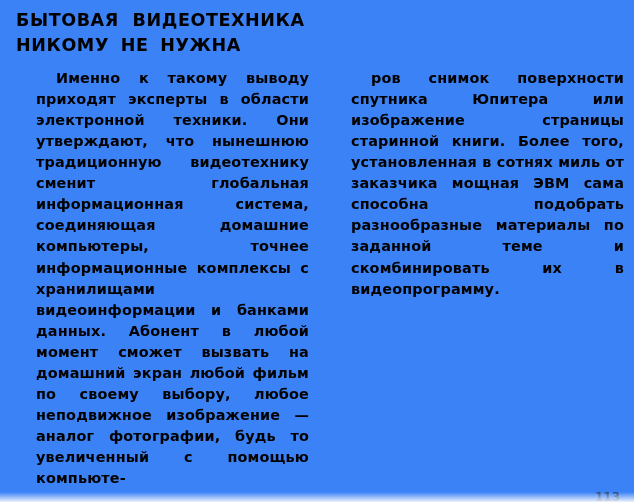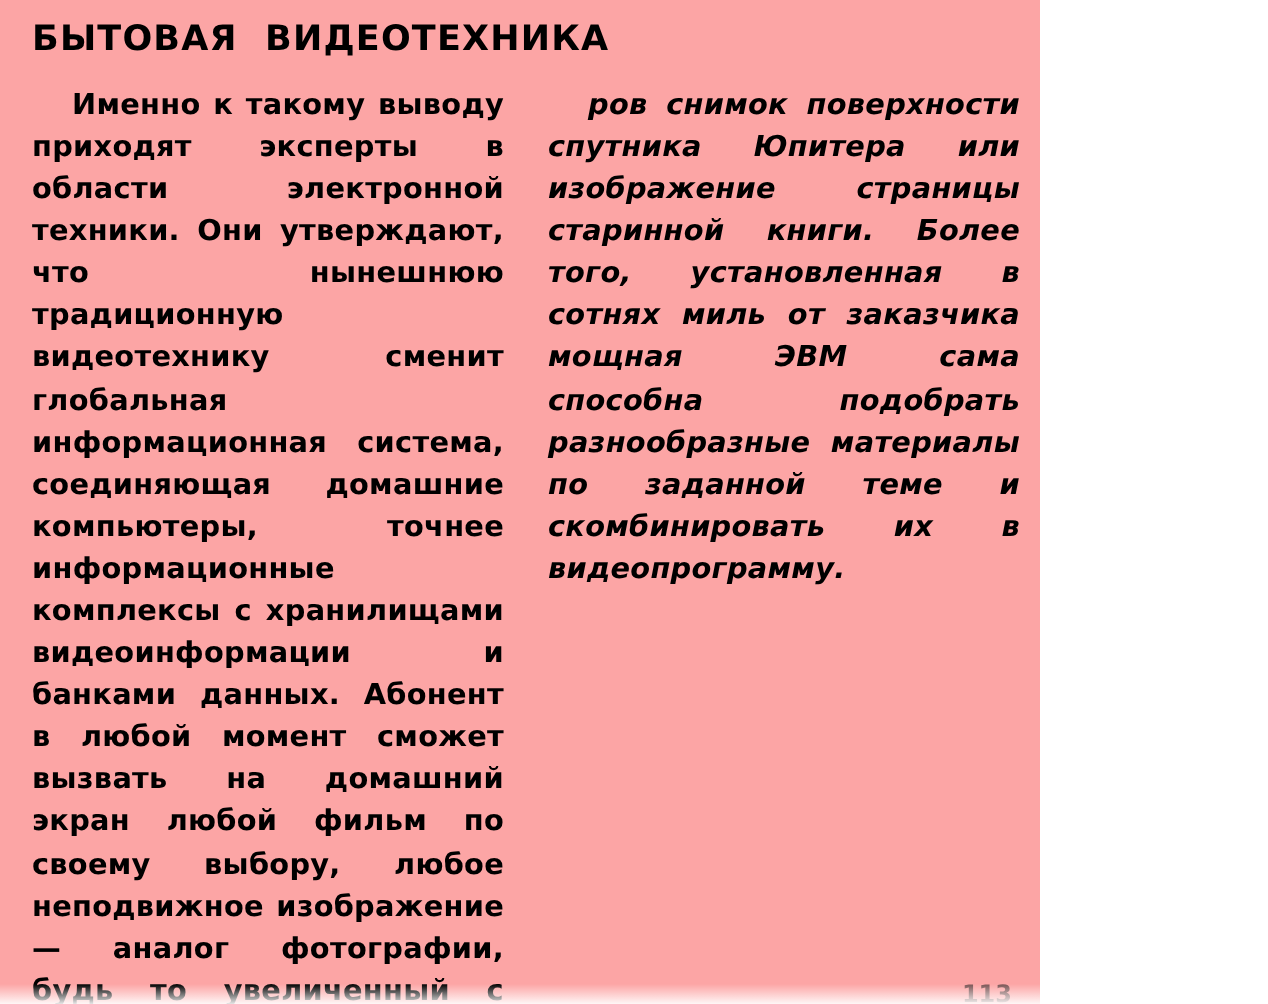--- a/index.html
+++ b/index.html
@@ -9,25 +9,25 @@
   }
   body {
     width: 634px;
     height: 502px;
     overflow: hidden;
     font-family: "DejaVu Sans", sans-serif;
     color: #000000;
   }
   .page {
     position: relative;
-    width: 520px;
+    width: 634px;
     height: 502px;
     box-sizing: border-box;
     padding: 8px 10px 0 16px;
-    background: #fca5a5;
+    background: #3b82f6;
   }
   .headline {
     font-weight: bold;
     font-size: 17.5px;
     letter-spacing: 0.6px;
     line-height: 1.42;
     text-transform: uppercase;
     margin: 0 0 10px 0;
     width: 330px;
   }
@@ -45,34 +45,34 @@
     align-items: flex-start;
     gap: 22px;
   }
   .col {
     width: 288px;
     font-size: 14.4px;
     line-height: 1.465;
     text-align: justify;
     text-justify: inter-word;
     letter-spacing: 0.15px;
+    margin-left: 20px;
   }
   .col p {
     margin: 0;
     text-indent: 20px;
   }
   .col p + p {
     margin-top: 0px;
   }
   .col.left p {
     font-weight: bold;
   }
   .col.right p {
     font-weight: bold;
-    font-style: italic;
   }
   .col.right .para2 {
     text-indent: 20px;
   }
   
   .col, .headline {
     -webkit-font-smoothing: none;
   }
   .pagenum {
     position: absolute;
@@ -93,20 +93,21 @@
     pointer-events: none;
   }
 </style>
 </head>
 <body>
 
 <div class="page">
 
   <h1 class="headline">
     <span class="line1">Бытовая  видеотехника</span>
+    <span class="line2">никому не нужна</span>
   </h1>
 
   <div class="columns">
 
     <div class="col left">
       <p>Именно к такому выводу приходят эксперты в области электронной техники. Они утверждают, что нынешнюю традиционную видеотехнику сменит глобальная информационная система, соединяющая домашние компьютеры, точнее информационные комплексы с хранилищами видеоинформации и банками данных. Абонент в любой момент сможет вызвать на домашний экран любой фильм по своему выбору, любое неподвижное изображение — аналог фотографии, будь то увеличенный с помощью компьюте-</p>
     </div>
 
     <div class="col right">
       <p class="para1">ров снимок поверхности спутника Юпитера или изображение страницы старинной книги. Более того, установленная в сотнях миль от заказчика мощная ЭВМ сама способна подобрать разнообразные материалы по заданной теме и скомбинировать их в видеопрограмму.</p>

